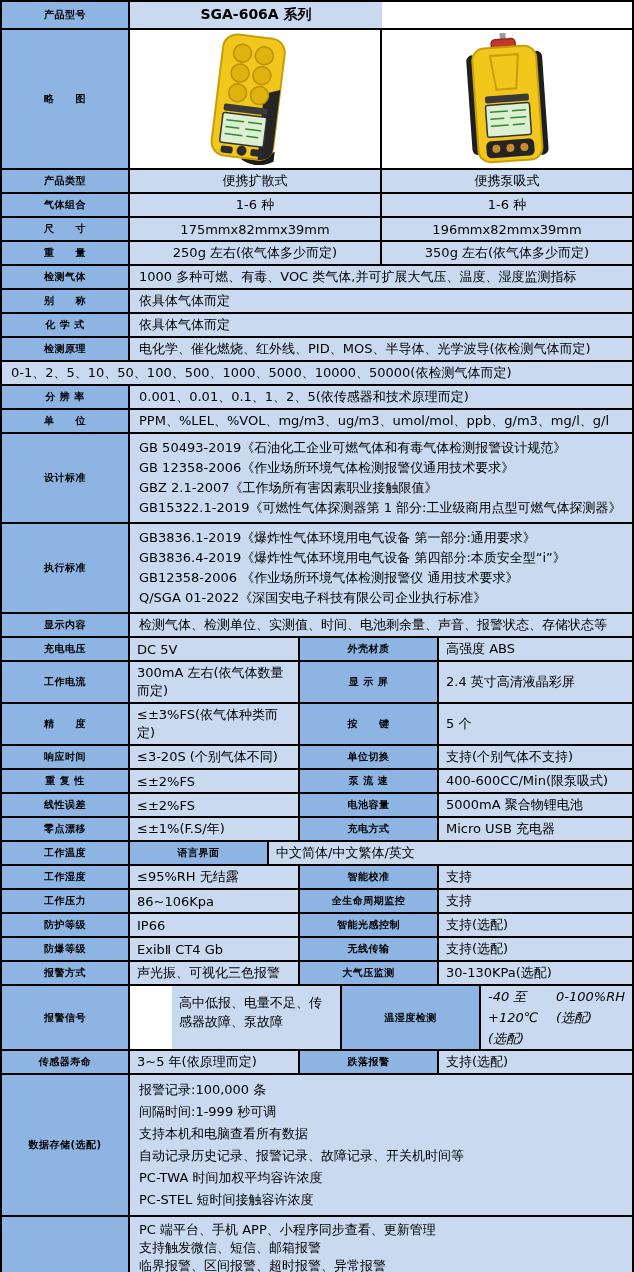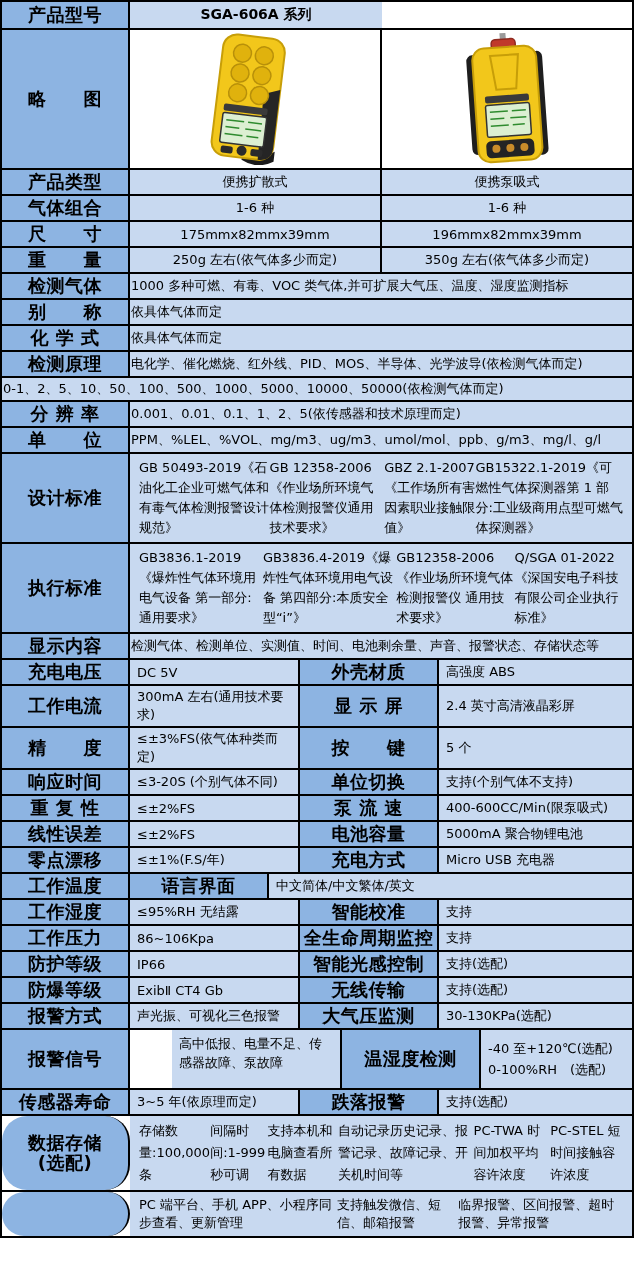--- a/index.html
+++ b/index.html
@@ -7,39 +7,39 @@
   .tbl{
     width:630px;
     border:2px solid #000;
     margin:0;
     font-size:13px;
   }
   .r{display:flex;border-bottom:2px solid #000;min-height:22px;align-items:stretch;}
   .r:last-child{border-bottom:0;}
   .c{display:flex;align-items:center;border-right:2px solid #000;box-sizing:border-box;min-height:22px;}
   .c:last-child{border-right:0;}
-  .lab{background:#8DB4E2;font-weight:bold;justify-content:center;text-align:left;font-size:18px;letter-spacing:0.5px;}
+  .lab{background:#8DB4E2;font-weight:bold;justify-content:center;text-align:left;font-size:10px;letter-spacing:0.5px;}
   .val{background:#C8D9F0;}
   .c1{flex:0 0 128px;width:128px;}
   .ca{flex:0 0 252px;justify-content:center;text-align:center;}
   .cb{flex:1;justify-content:center;text-align:center;}
-  .cfull{flex:1;padding:2px 1px;}
+  .cfull{flex:1;padding:2px 9px;}
   .qv1{flex:0 0 170px;padding:2px 7px;}
   .ql{flex:0 0 139px;}
   .qv2{flex:1;padding:0 7px;}
   .head .ca,.head .cb{font-weight:bold;font-size:14px;}
   .head{min-height:26px;}
   .imgc{background:#ffffff;justify-content:center;padding:2px 0;}
   .imgrow{min-height:138px;}
-  .ml{display:flex;flex-direction:row;justify-content:center;padding:4px 9px;align-items:flex-start;}
+  .ml{display:flex;flex-direction:column;justify-content:center;padding:4px 9px;align-items:flex-start;}
   .ml .ln{line-height:20px;text-align:left;}
   .stor .ln{line-height:22px;}
   .iot .ln{line-height:18px;}
-  .lab2{flex-direction:column;justify-content:center;line-height:20px;border-radius:25px;}
-  .twoln{flex-direction:column;align-items:flex-start;justify-content:center;}
+  .lab2{justify-content:center;line-height:20px;}
+  .twoln{flex-direction:row;align-items:flex-start;justify-content:center;font-style:italic;}
   .twoln .ln{line-height:21px;}
   .wrapv{line-height:19px;padding-top:4px;padding-bottom:16px;margin-left:42px;}
   .stdrow{min-height:86px;}
   .alarm2{min-height:52px;}
 </style>
 </head>
 <body>
 
 <div class="tbl">
 
@@ -188,21 +188,21 @@
   </div>
 
   <div class="r">
     <div class="c c1 lab">充电电压</div>
     <div class="c qv1 val">DC 5V</div>
     <div class="c ql lab">外壳材质</div>
     <div class="c qv2 val">高强度 ABS</div>
   </div>
   <div class="r">
     <div class="c c1 lab">工作电流</div>
-    <div class="c qv1 val">300mA 左右(通用技术要求)</div>
+    <div class="c qv1 val">300mA 左右(依气体数量而定)</div>
     <div class="c ql lab">显 示 屏</div>
     <div class="c qv2 val">2.4 英寸高清液晶彩屏</div>
   </div>
   <div class="r">
     <div class="c c1 lab">精　　度</div>
     <div class="c qv1 val">≤±3%FS(依气体种类而定)</div>
     <div class="c ql lab">按　　键</div>
     <div class="c qv2 val">5 个</div>
   </div>
   <div class="r">
@@ -281,21 +281,21 @@
     <div class="c ql lab">跌落报警</div>
     <div class="c qv2 val">支持(选配)</div>
   </div>
 
   <div class="r stor">
     <div class="c c1 lab lab2">
       <div>数据存储</div>
       <div>(选配)</div>
     </div>
     <div class="c cfull val ml">
-      <div class="ln">存储数量:100,000 条</div>
+      <div class="ln">报警记录:100,000 条</div>
       <div class="ln">间隔时间:1-999 秒可调</div>
       <div class="ln">支持本机和电脑查看所有数据</div>
       <div class="ln">自动记录历史记录、报警记录、故障记录、开关机时间等</div>
       <div class="ln">PC-TWA 时间加权平均容许浓度</div>
       <div class="ln">PC-STEL 短时间接触容许浓度</div>
     </div>
   </div>
 
   <div class="r iot">
     <div class="c c1 lab lab2">

